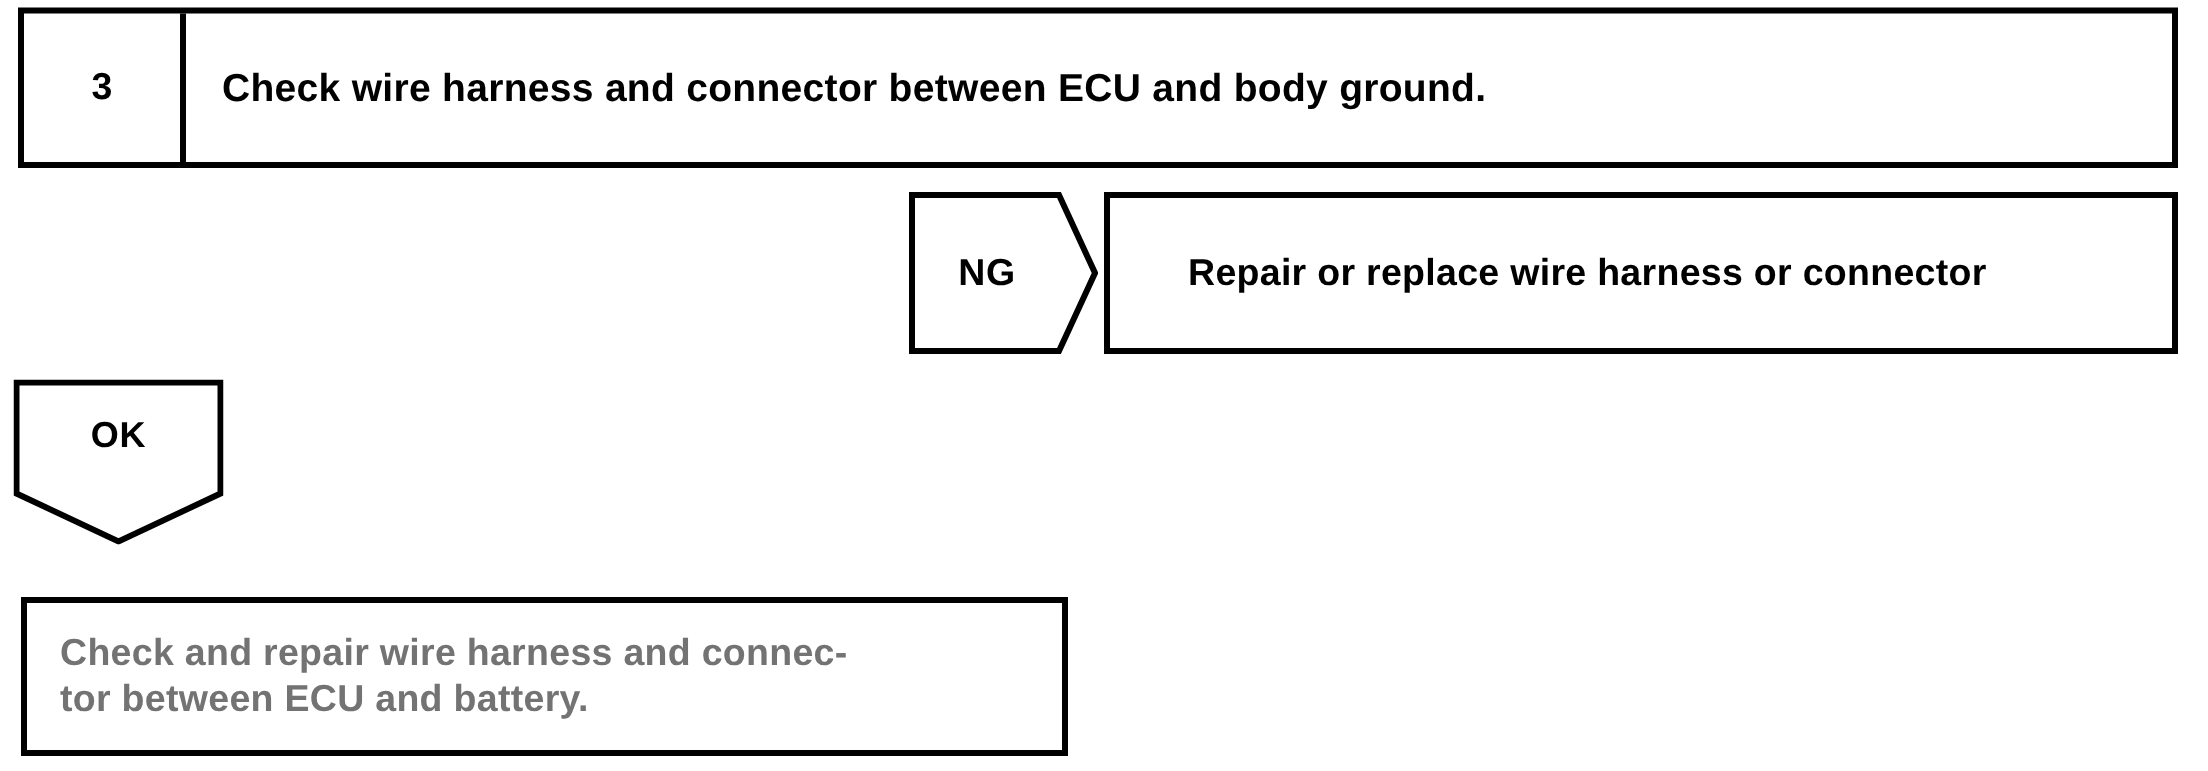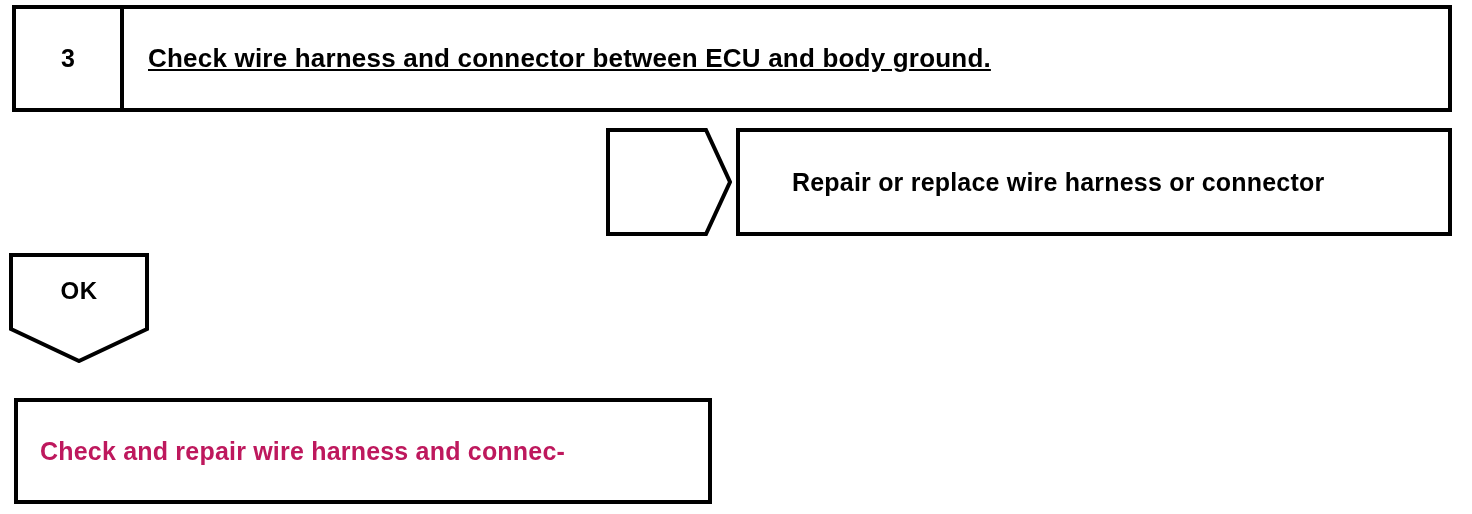--- a/index.html
+++ b/index.html
@@ -56,21 +56,20 @@
   #step-title-cell {
     position: absolute;
     left: 108px;
     top: 0;
     right: 0;
     height: 100%;
     display: flex;
     align-items: center;
     padding-left: 24px;
     box-sizing: border-box;
-    text-decoration: underline;
   }
   #step-title-text {
     font-size: 26px;
     font-weight: bold;
     color: #000000;
     letter-spacing: 0.2px;
     white-space: nowrap;
   }
 
   
@@ -160,21 +159,21 @@
     height: 106px;
     display: flex;
     flex-direction: column;
     justify-content: center;
     padding-left: 22px;
     box-sizing: border-box;
   }
   #result-box .line {
     font-size: 25px;
     font-weight: bold;
-    color: #be185d;
+    color: #737373;
     line-height: 31px;
     letter-spacing: 0.2px;
     white-space: nowrap;
   }
 </style>
 </head>
 <body>
 
 <div id="canvas">
 
@@ -184,30 +183,32 @@
     </div>
     <div id="step-title-cell">
       <span id="step-title-text">Check wire harness and connector between ECU and body ground.</span>
     </div>
   </div>
 
   <div id="ng-arrow">
     <svg width="126" height="108" viewBox="0 0 126 108">
       <polygon points="2,2 100,2 124,54 100,106 2,106" fill="#ffffff" stroke="#000000" stroke-width="4" stroke-linejoin="miter"></polygon>
     </svg>
+    <span id="ng-label">NG</span>
   </div>
 
   <div class="box" id="repair-box">
     <span id="repair-text">Repair or replace wire harness or connector</span>
   </div>
 
   <div id="ok-arrow">
     <svg width="140" height="110" viewBox="0 0 140 110">
       <polygon points="2,2 138,2 138,76 70,108 2,76" fill="#ffffff" stroke="#000000" stroke-width="4" stroke-linejoin="miter"></polygon>
     </svg>
     <span id="ok-label">OK</span>
   </div>
 
   <div class="box" id="result-box">
     <span class="line">Check and repair wire harness and connec-</span>
+    <span class="line">tor between ECU and battery.</span>
   </div>
 
 </div>
 
 </body></html>

